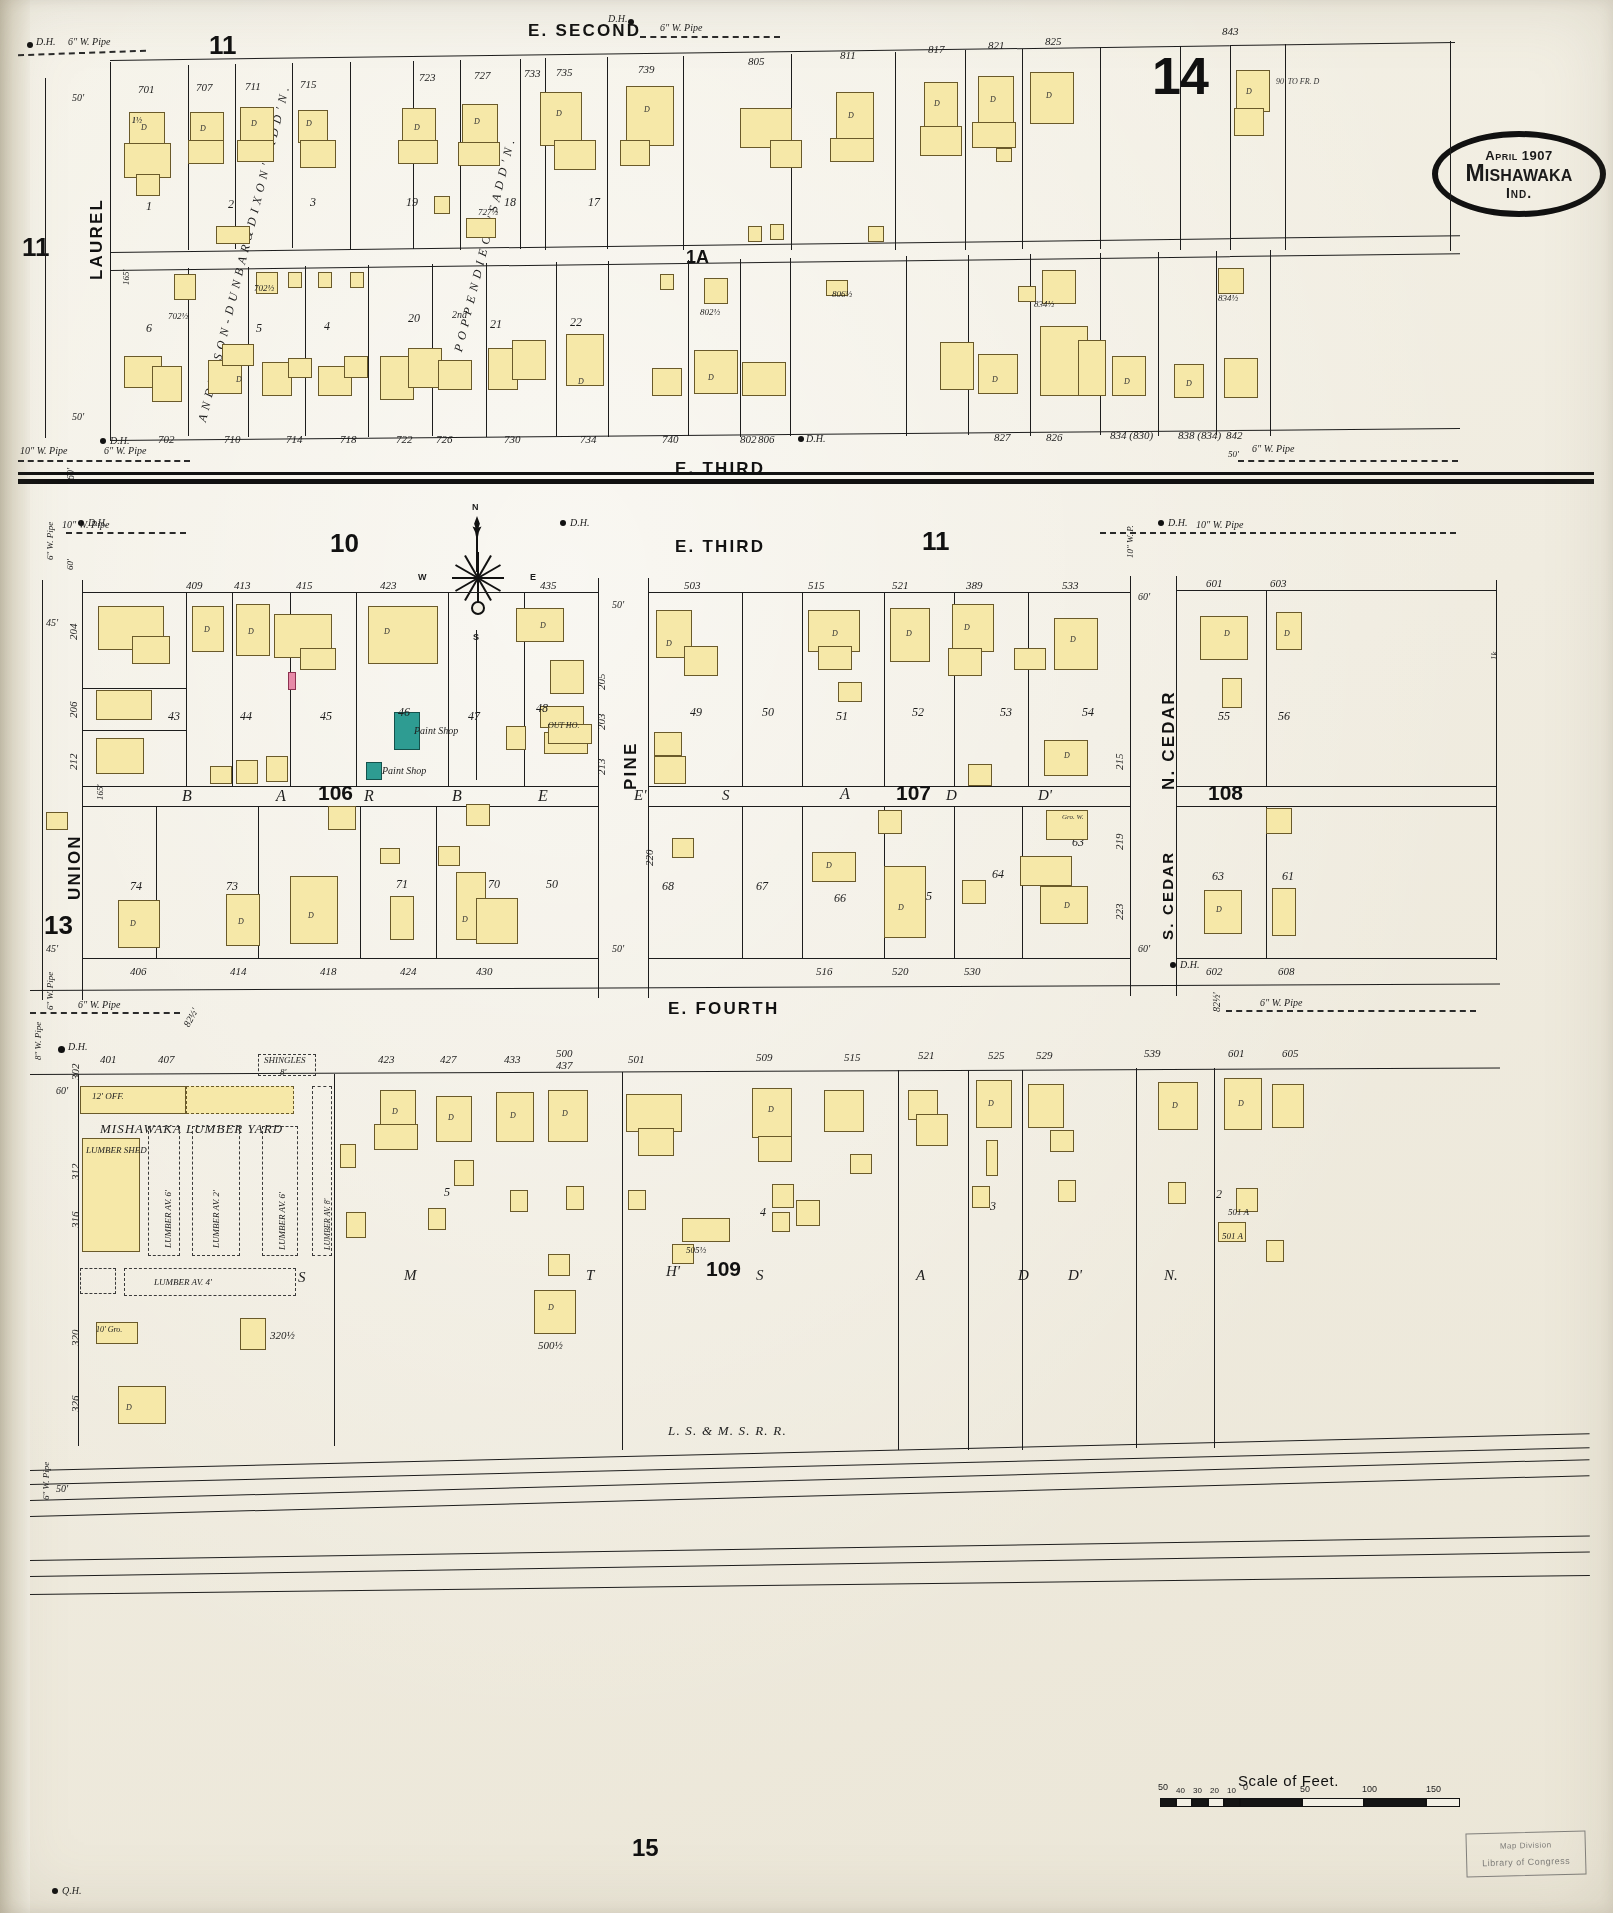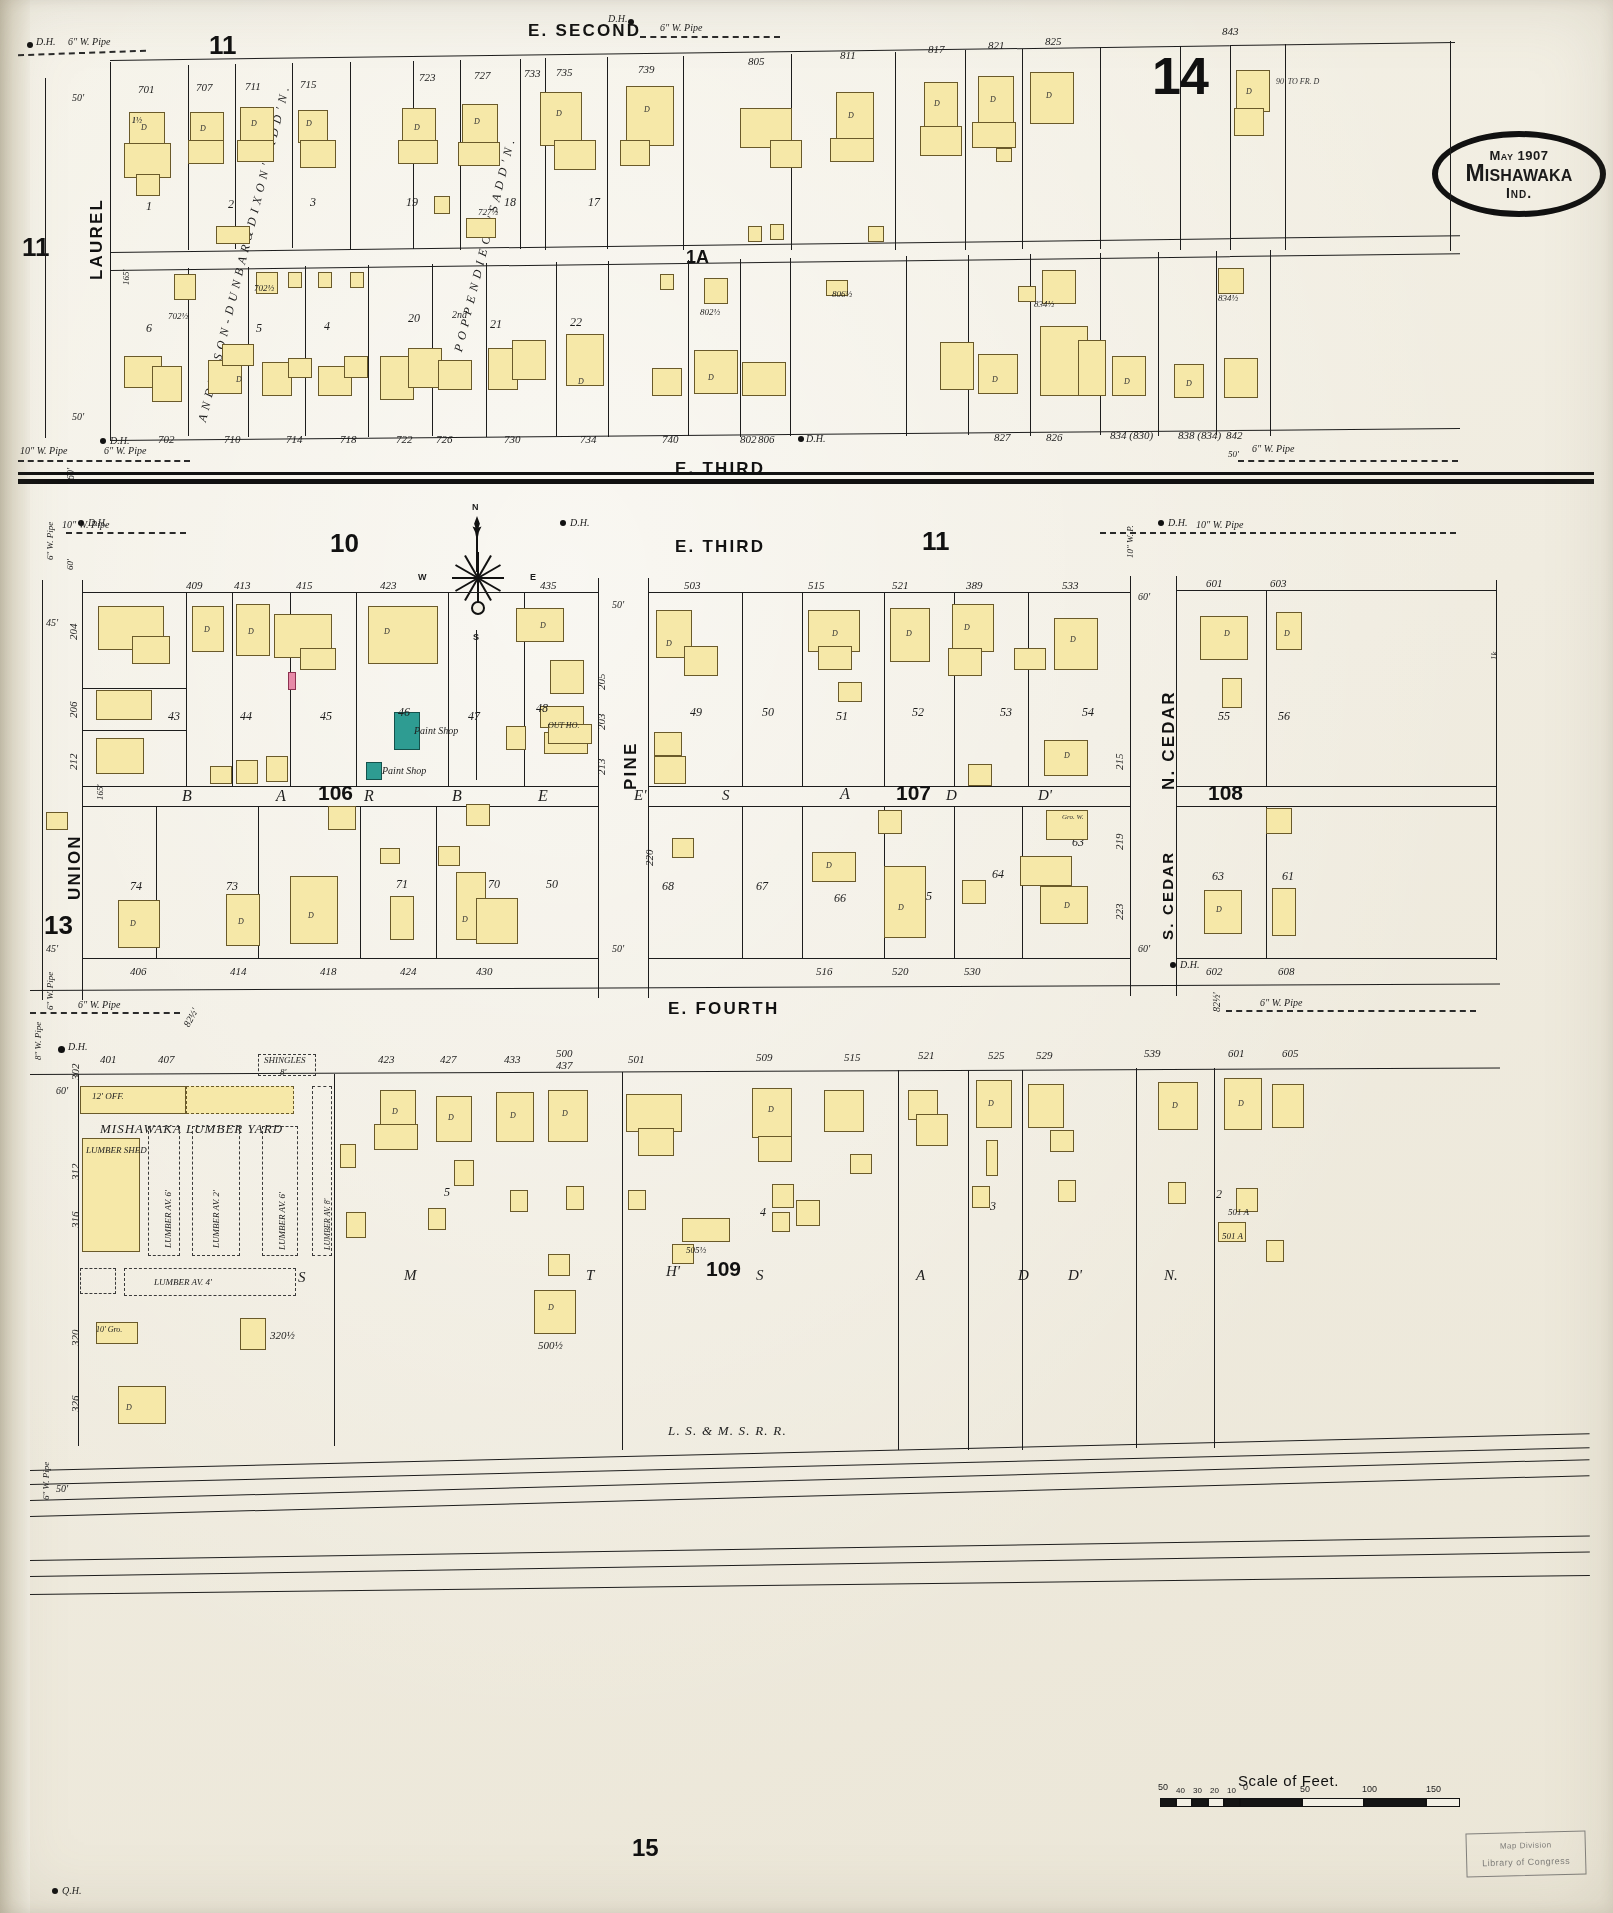--- a/index.html
+++ b/index.html
@@ -158,21 +158,21 @@
   <div class="t pipe-lbl" style="left:608px;top:14px;">D.H.</div>
   <div style="position:absolute;left:628px;top:19px;width:6px;height:6px;border-radius:50%;background:#111;"></div>
   <div class="pipe" style="left:640px;top:36px;width:140px;"></div>
   <div class="t pipe-lbl" style="left:660px;top:23px;">6" W. Pipe</div>
 
   <div class="t blk-num-big" style="left:209px;top:32px;">11</div>
   <div class="t blk-num-big" style="left:22px;top:234px;">11</div>
   <div class="t sheet-num" style="left:1152px;top:50px;">14</div>
 
   <div id="cartouche">
-    <div class="c-date">May 1907</div>
+    <div class="c-date">April 1907</div>
     <div class="c-city">Mishawaka</div>
     <div class="c-state">Ind.</div>
   </div>
 
   <div class="ln ln-h" style="left:110px;top:60px;width:1120px;transform:rotate(-0.75deg);transform-origin:0 0;"></div>
   <div class="ln ln-h" style="left:1230px;top:45px;width:225px;transform:rotate(-0.75deg);transform-origin:0 0;"></div>
 
   <div class="ln ln-v" style="left:45px;top:78px;width:1px;height:360px;"></div>
   <div class="ln ln-v" style="left:110px;top:62px;width:1px;height:378px;"></div>
   <div class="t st-name rot90" style="left:88px;top:280px;">LAUREL</div>

